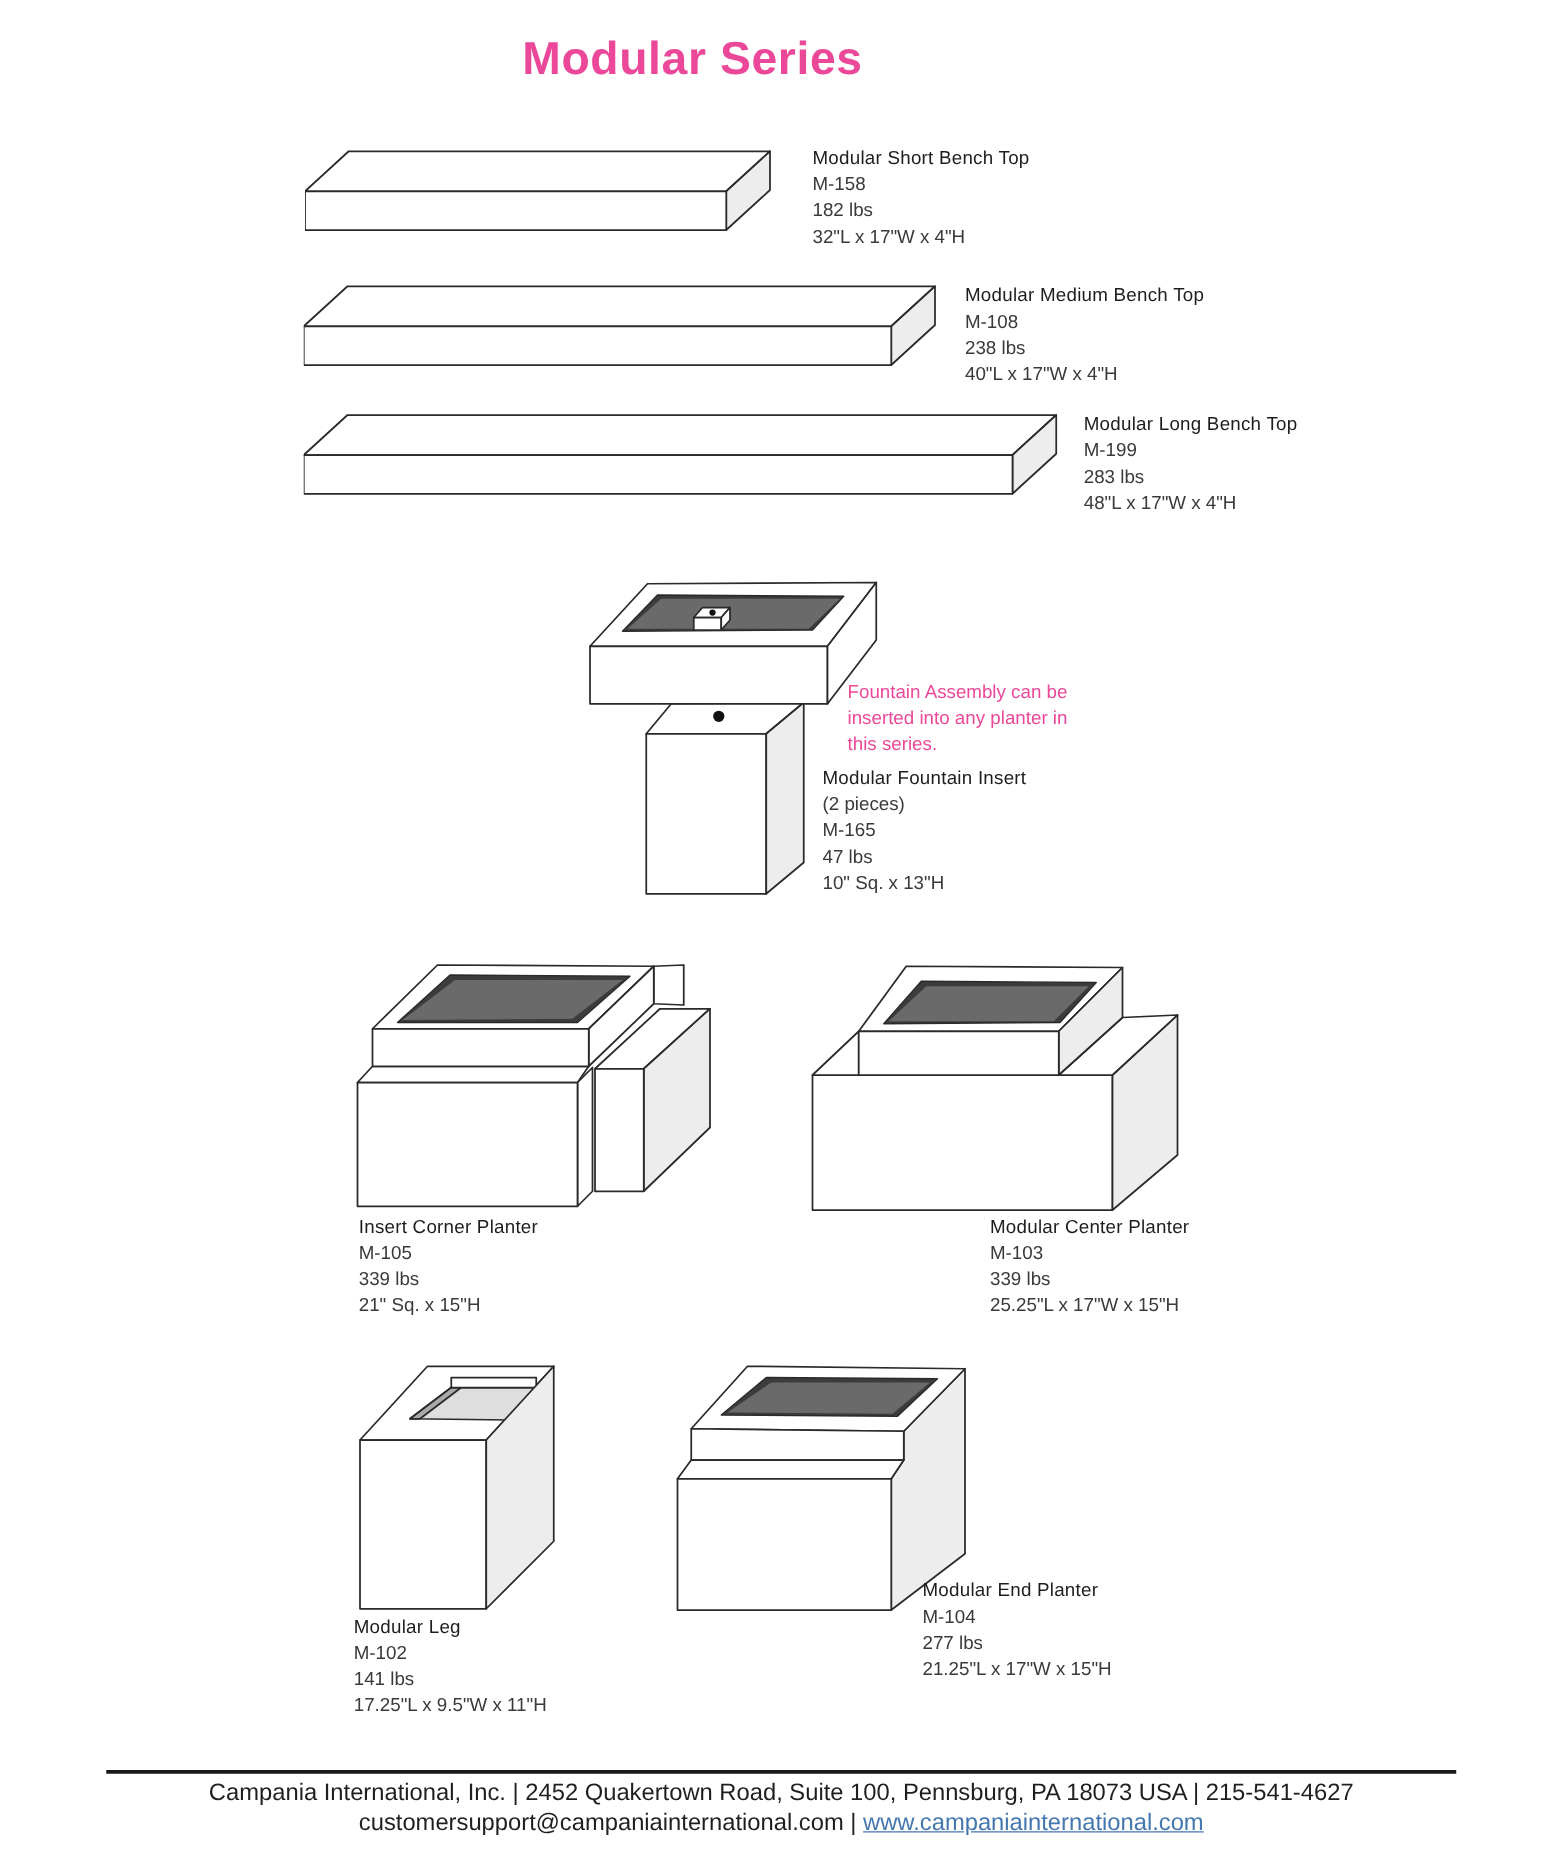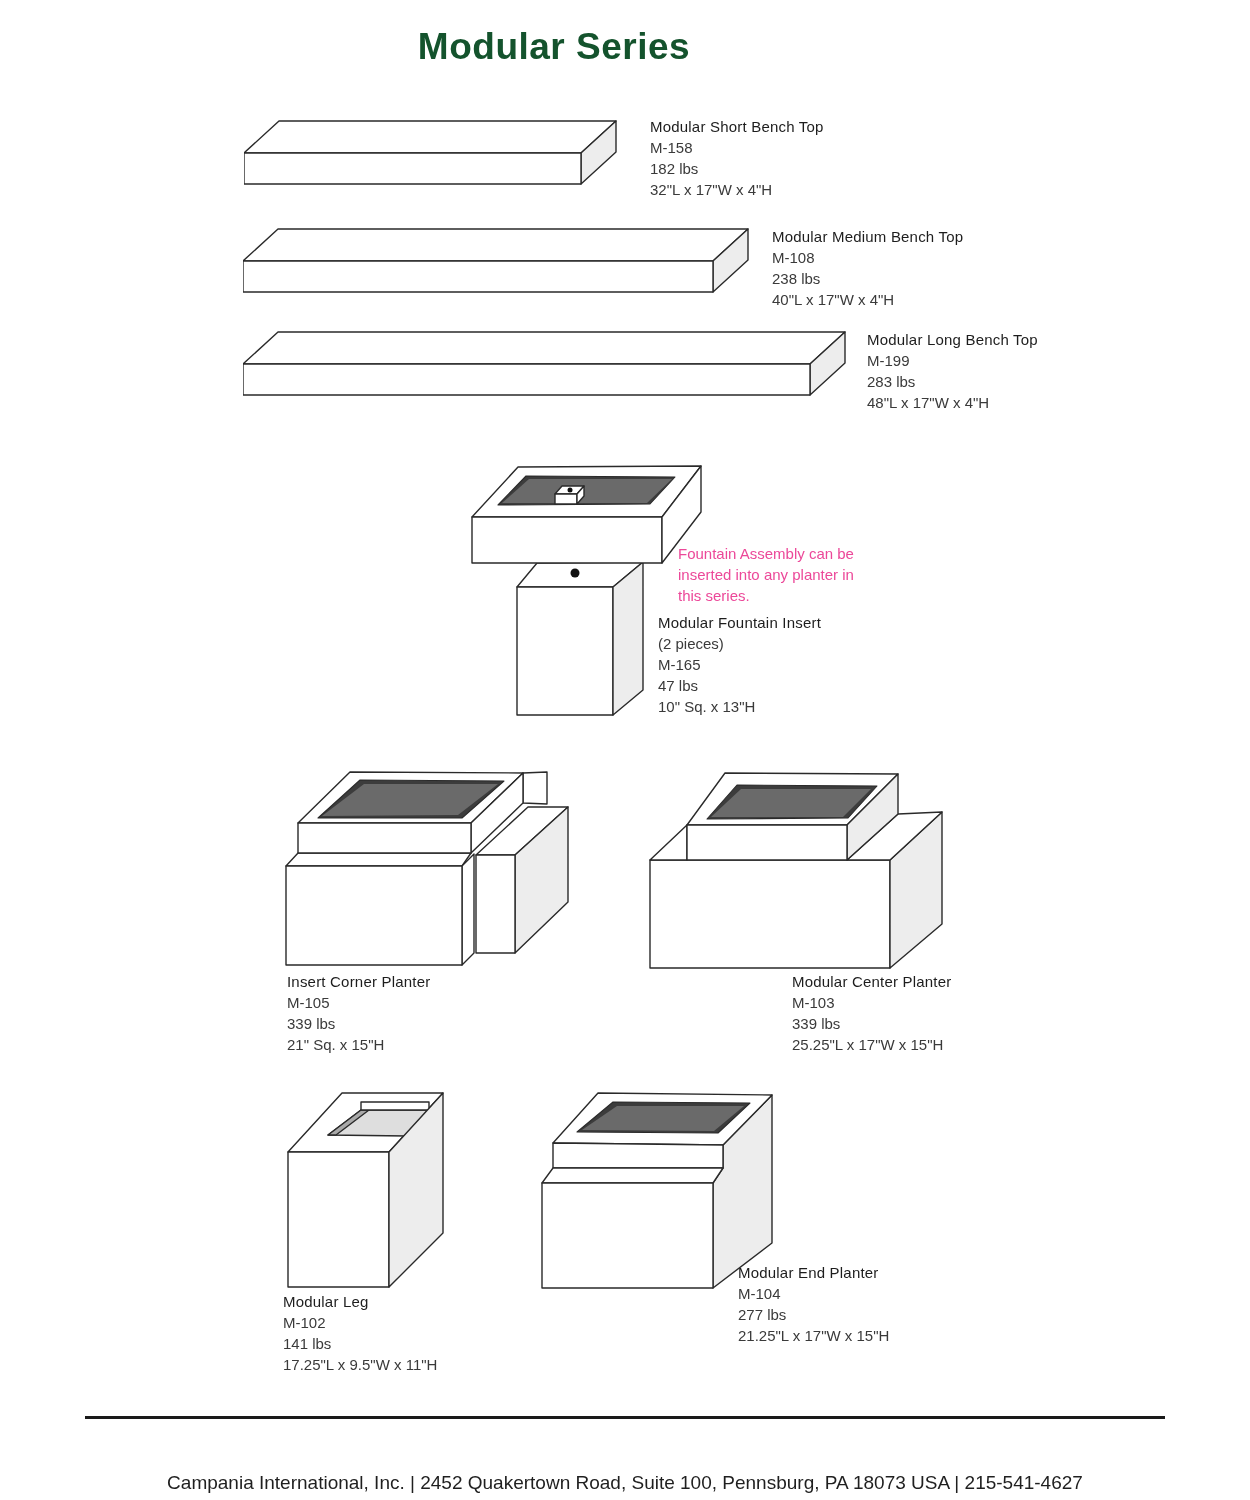--- a/index.html
+++ b/index.html
@@ -1,26 +1,26 @@
 <!DOCTYPE html>
 <html><head>
 <meta charset="utf-8">
 <style>
   html,body{margin:0;padding:0;background:#ffffff;}
   .page{position:relative;width:1250px;height:1500px;background:#ffffff;overflow:hidden;
         font-family:"Liberation Sans","DejaVu Sans",sans-serif;color:#2e2e2e;}
   .page-title{position:absolute;top:26px;left:0;width:1108px;text-align:center;
-        font-size:37px;font-weight:bold;color:#14532d;letter-spacing:0.5px;}
+        font-size:37px;font-weight:bold;color:#ec4899;letter-spacing:0.5px;}
   .drawing{position:absolute;}
   .label{position:absolute;font-size:15px;line-height:21px;color:#3a3a3a;white-space:nowrap;}
   .label .t{font-weight:normal;color:#1d1d1d;letter-spacing:0.2px;}
   .note{position:absolute;font-size:15px;line-height:21px;color:#ec4899;width:186px;white-space:normal;}
   .footer-rule{position:absolute;left:85px;top:1416px;width:1080px;height:3px;background:#1a1a1a;}
   .footer-line{position:absolute;left:0;width:1250px;text-align:center;font-size:19px;color:#1f1f1f;}
-  .f1{top:1424px;margin-top:48px;}
+  .f1{top:1424px;}
   .f2{top:1448px;}
   .weblink{color:#4477b0;text-decoration:underline;cursor:pointer;}
   svg polygon, svg polyline, svg line{stroke:#2a2a2a;stroke-width:1.4;stroke-linejoin:round;}
   .w{fill:#ffffff;} .sh{fill:#ededed;} .rim{fill:#3c3c3c;stroke-width:1.1;} .flr{fill:#6a6a6a;stroke:none;}
 </style>
 </head>
 <body>
 
 <div class="page">
 
@@ -159,14 +159,17 @@
   </svg>
   <div class="label" style="left:738px;top:1262px">
     <div class="t">Modular End Planter</div>
     <div>M-104</div>
     <div>277 lbs</div>
     <div>21.25"L x 17"W x 15"H</div>
   </div>
 
   <div class="footer-rule"></div>
   <div class="footer-line f1">Campania International, Inc. | 2452 Quakertown Road, Suite 100, Pennsburg, PA 18073 USA | 215-541-4627</div>
+  <div class="footer-line f2">
+    <span>customersupport@campaniainternational.com</span><span> | </span><span class="weblink">www.campaniainternational.com</span>
+  </div>
 
 </div>
 
 </body></html>

